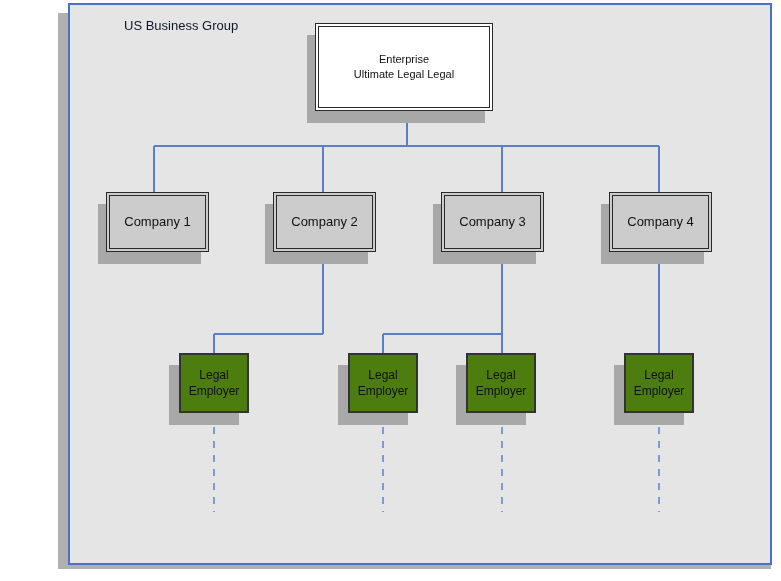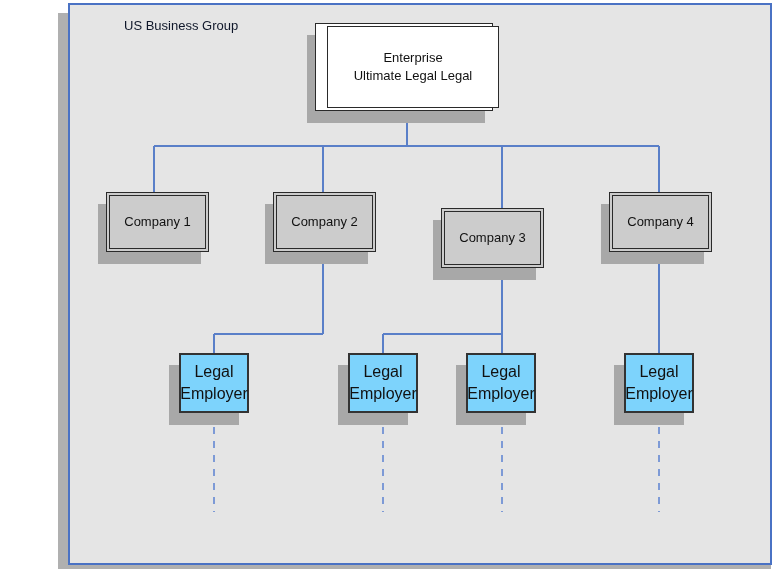--- a/index.html
+++ b/index.html
@@ -85,43 +85,43 @@
     align-items: center;
     justify-content: center;
     text-align: center;
     line-height: 1.35;
     color: #111111;
   }
 
   
   #node-enterprise { left: 315px; top: 23px; width: 178px; height: 88px; }
   #node-enterprise .boxouter { background: #ffffff; }
-  #node-enterprise .boxinner { background: #ffffff; font-size: 13px; margin-left: 9px; }
+  #node-enterprise .boxinner { background: #ffffff; font-size: 11px; }
 
   
   .company { width: 103px; height: 60px; top: 192px; }
   .company .boxouter { background: #cccccc; }
   .company .boxinner { background: #cccccc; font-size: 13px; }
   #node-company-1 { left: 106px; }
   #node-company-2 { left: 273px; }
-  #node-company-3 { left: 441px; margin-top: 16px; }
+  #node-company-3 { left: 441px; }
   #node-company-4 { left: 609px; }
 
   
   .employer { width: 70px; height: 60px; top: 353px; }
   .employer .shadow { left: -10px; top: 12px; }
   .employer .boxouter {
     background: #a9a9a9;
     border: 2px solid #333333;
     padding: 0;
   }
   .employer .boxinner {
-    background: #7dd3fc;
+    background: #4d7c0f;
     border: none;
-    font-size: 16px;
+    font-size: 12px;
   }
   #node-employer-1 { left: 179px; }
   #node-employer-2 { left: 348px; }
   #node-employer-3 { left: 466px; }
   #node-employer-4 { left: 624px; }
 </style>
 </head>
 <body>
 
 <div id="frame-shadow"></div>

